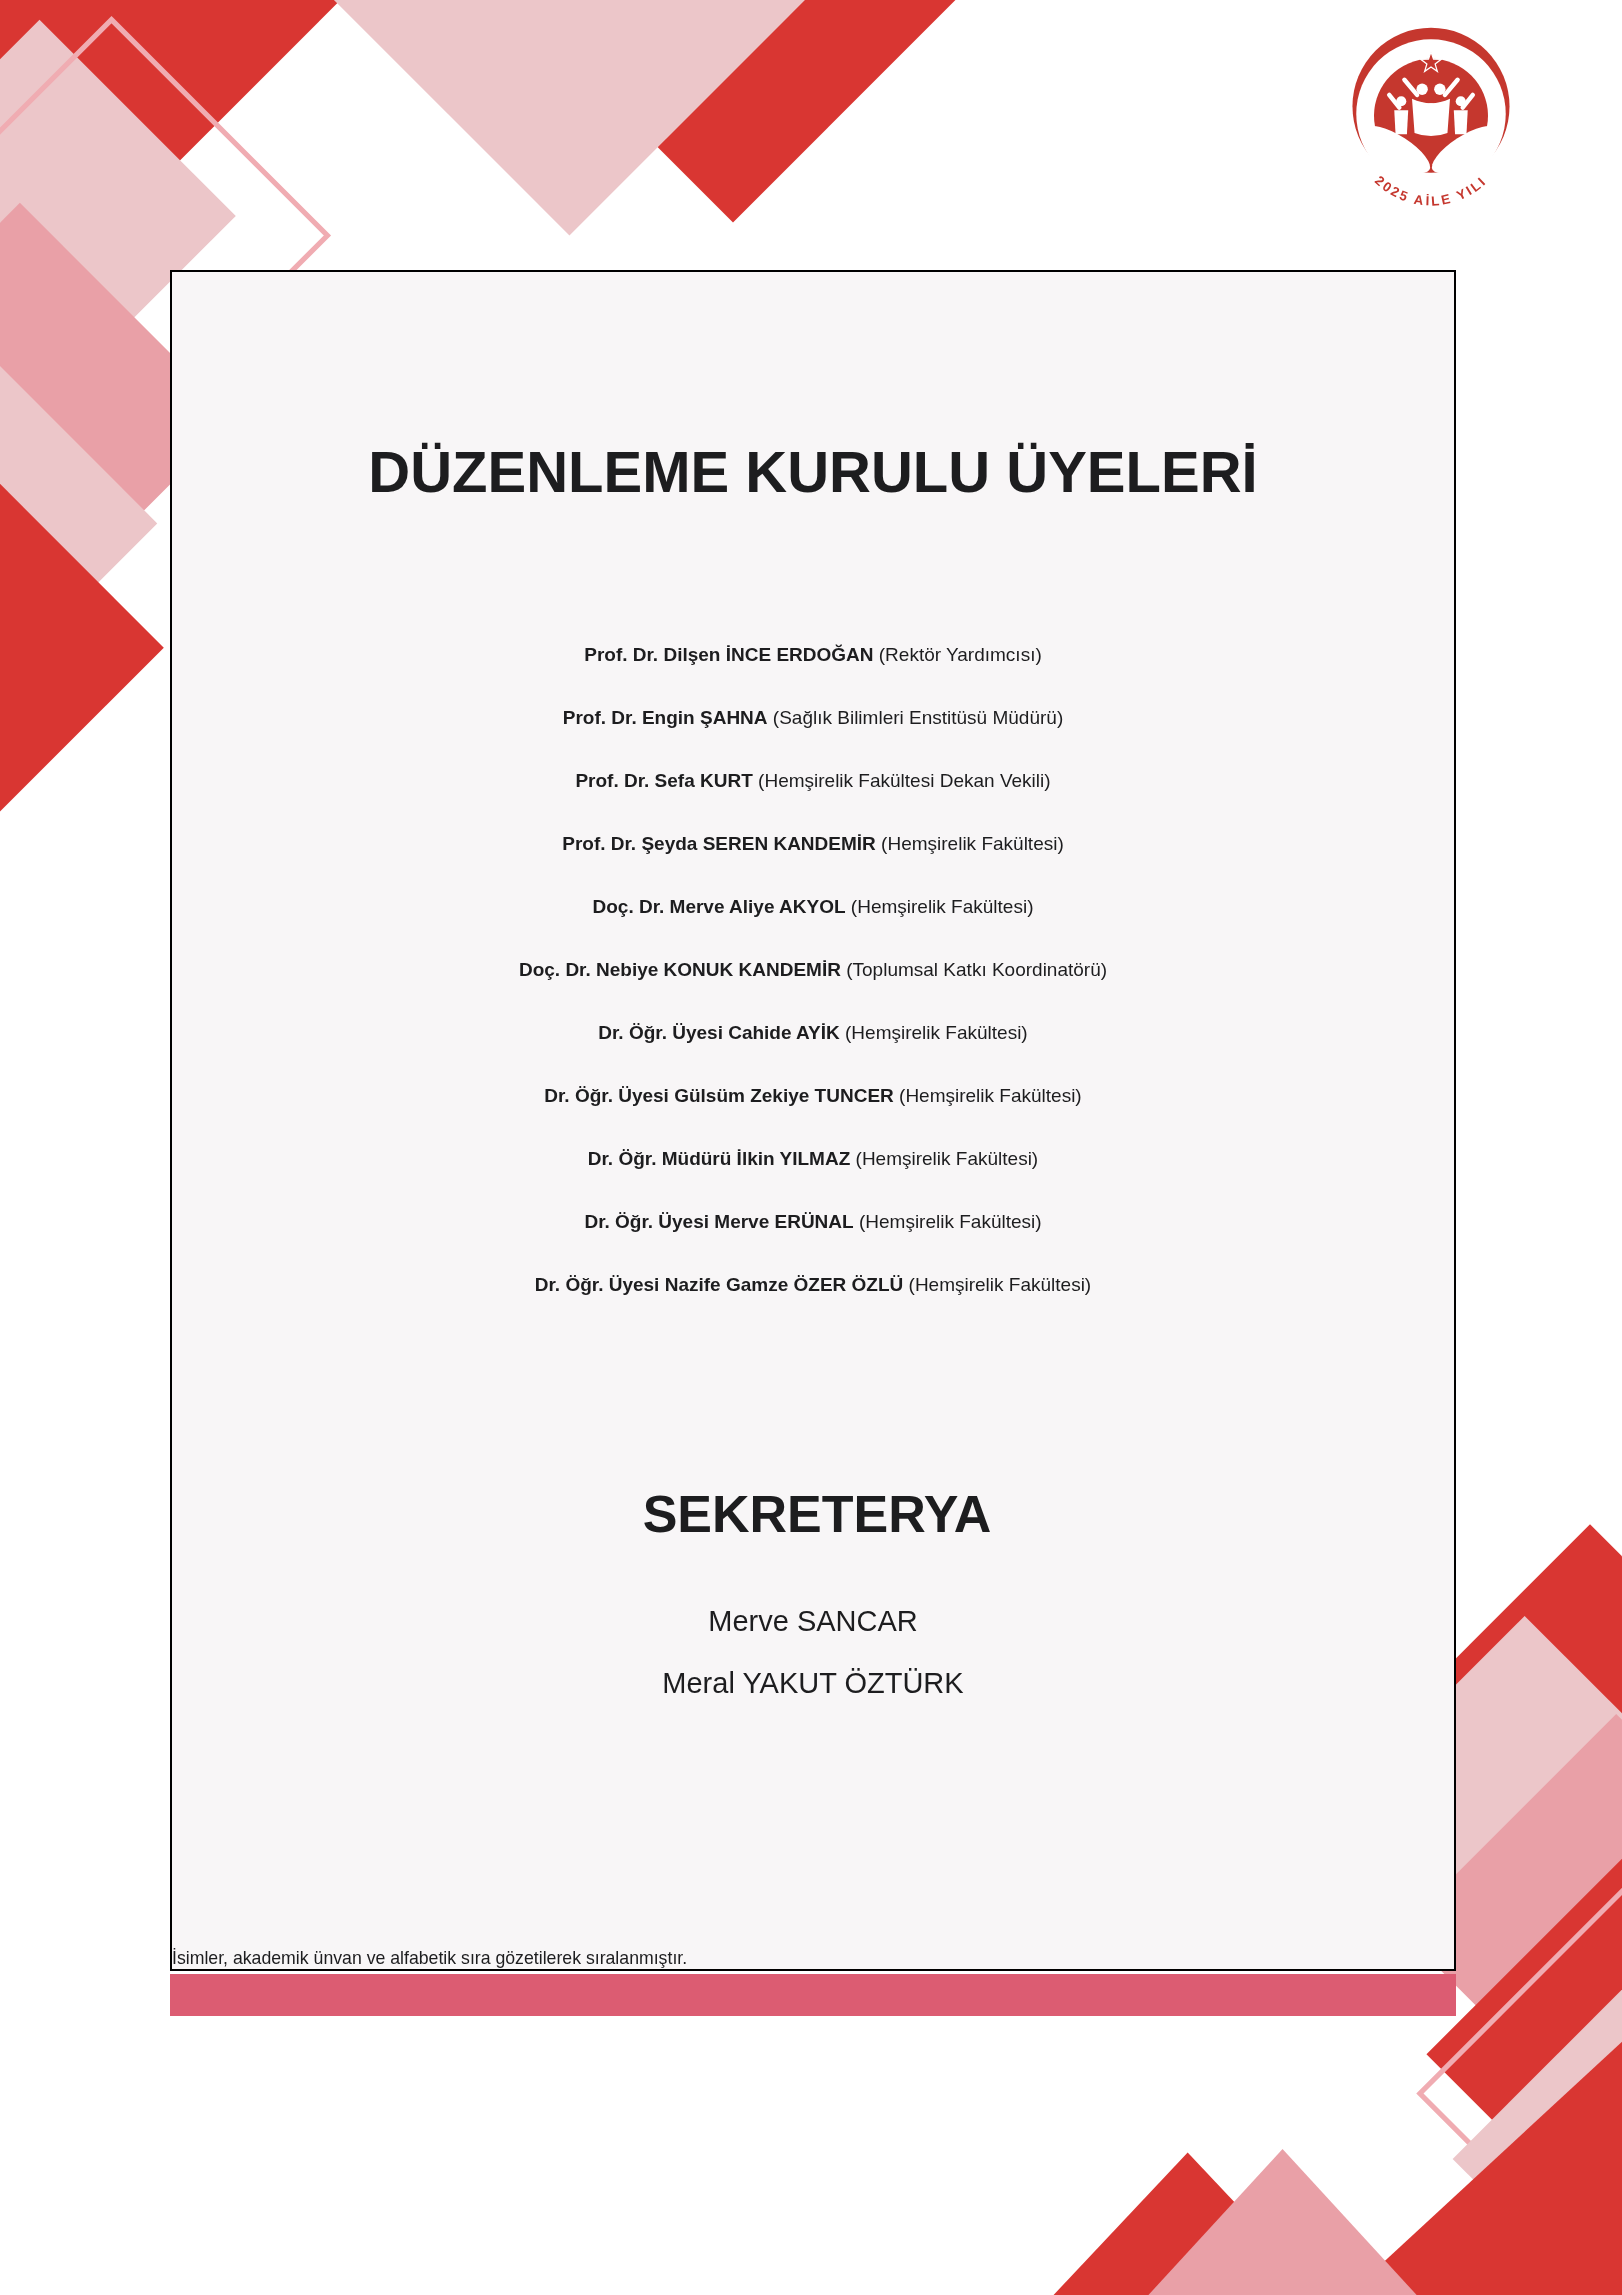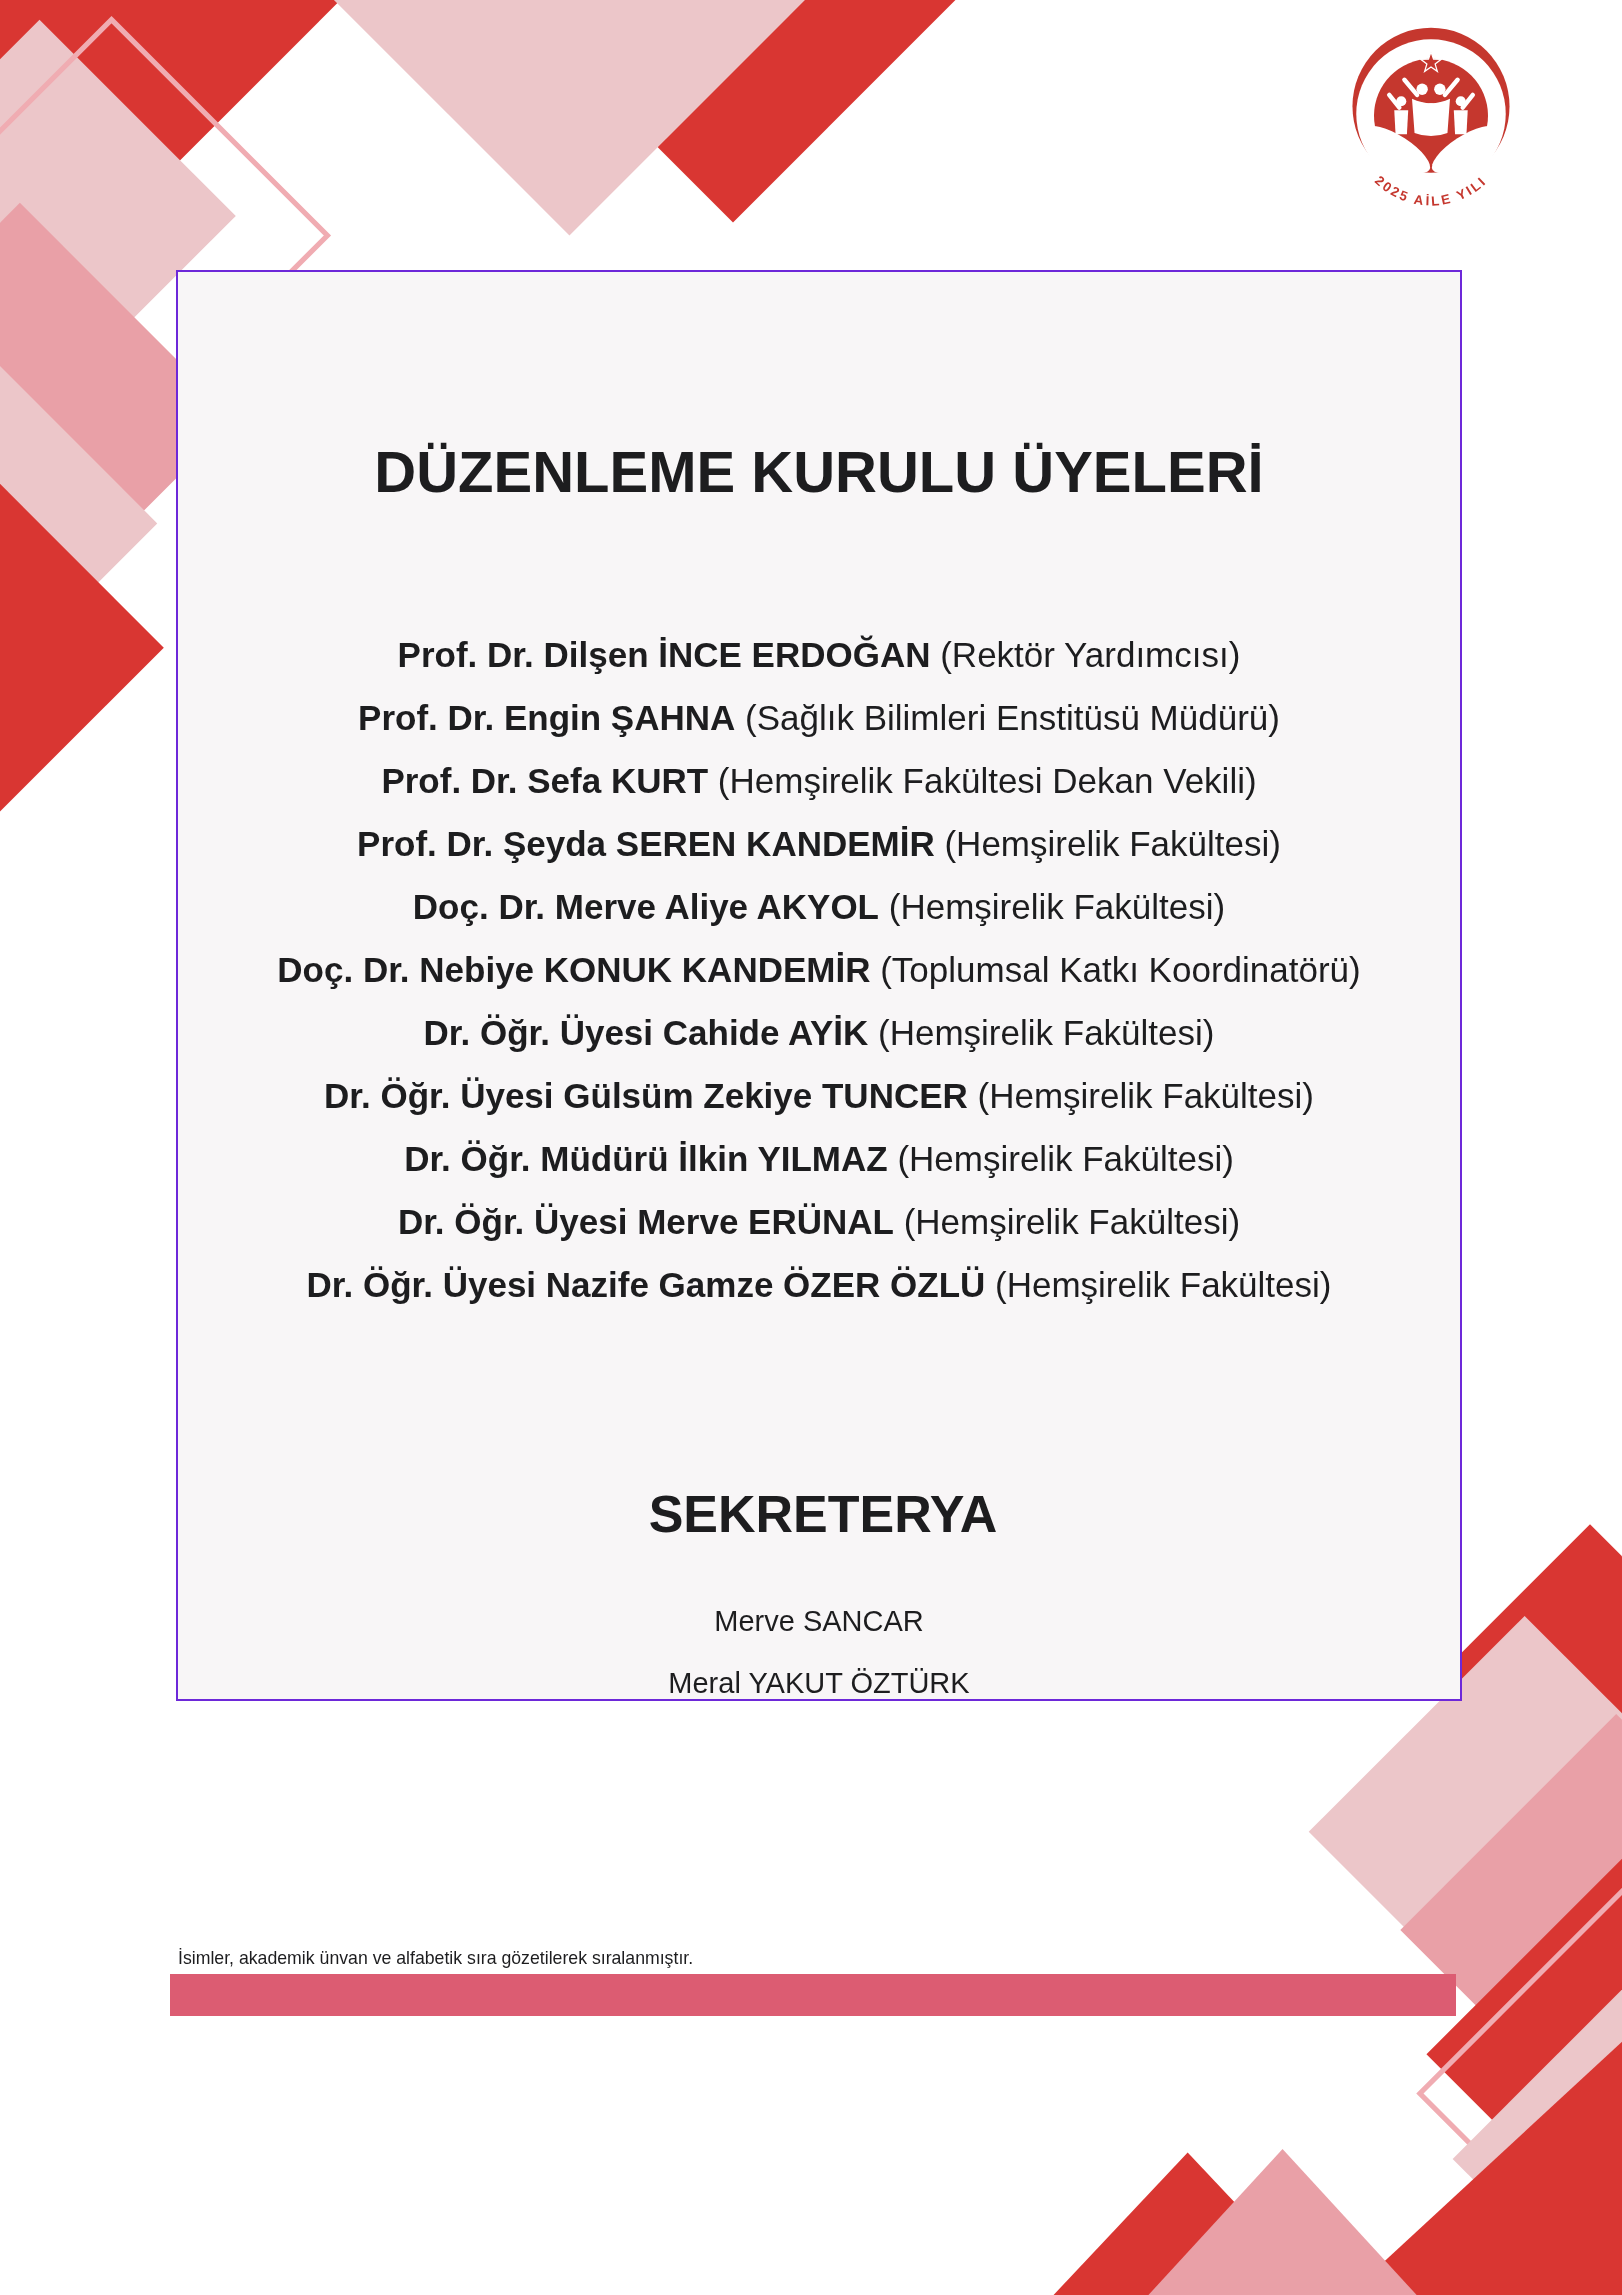--- a/index.html
+++ b/index.html
@@ -20,42 +20,42 @@
     background:#ffffff;
     overflow:hidden;
   }
   .decor-svg{position:absolute;left:0;top:0;z-index:0;}
   .shape-red{fill:var(--red);}
   .shape-pink{fill:var(--pink);}
   .shape-pink-light{fill:var(--pink-light);}
   .shape-outline{fill:none;stroke:var(--pink-outline);stroke-width:8;}
   .logo{position:absolute;left:1336px;top:23.6px;width:190px;height:190px;z-index:1;}
   .card{
-    position:absolute;left:176px;top:270px;width:1286px;height:1431px;
+    position:absolute;left:170px;top:270px;width:1286px;height:1701px;
     background:var(--card-bg);
-    border:2px solid #6d28d9;
+    border:2px solid #000000;
     box-sizing:border-box;
     z-index:2;
   }
   .bottom-band{
     position:absolute;left:170px;top:1974px;width:1286px;height:42px;
     background:var(--band);
     z-index:2;
   }
   .card *{color:var(--text);}
   .page-title{
     position:absolute;left:0;top:157px;width:100%;
     text-align:center;font-size:58px;line-height:85px;
     font-weight:700;letter-spacing:0px;margin:0;
   }
   .members{
     position:absolute;left:0;top:351px;width:100%;
     text-align:center;
   }
-  .member-line{height:63px;line-height:63px;white-space:nowrap;font-size:35px;}
+  .member-line{height:63px;line-height:63px;white-space:nowrap;font-size:19px;}
   .member-name{font-weight:700;}
   .member-affil{font-weight:400;}
   .sek-title{
     position:absolute;left:0;top:1192px;width:100%;
     text-align:center;font-size:52px;line-height:92px;
     font-weight:700;margin:4px;
   }
   .secretaries{
     position:absolute;left:0;top:1318px;width:100%;
     text-align:center;

